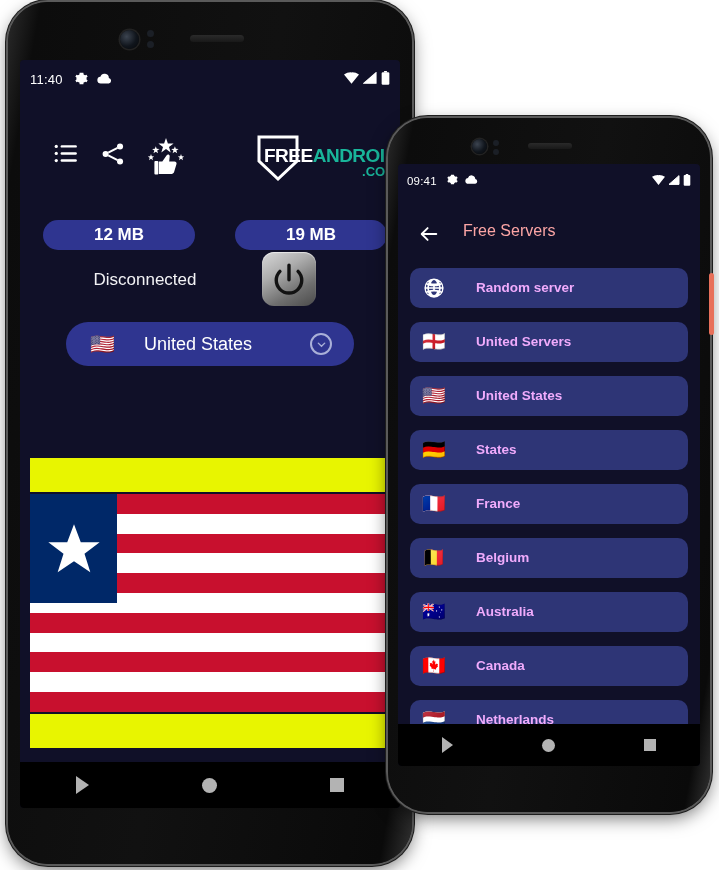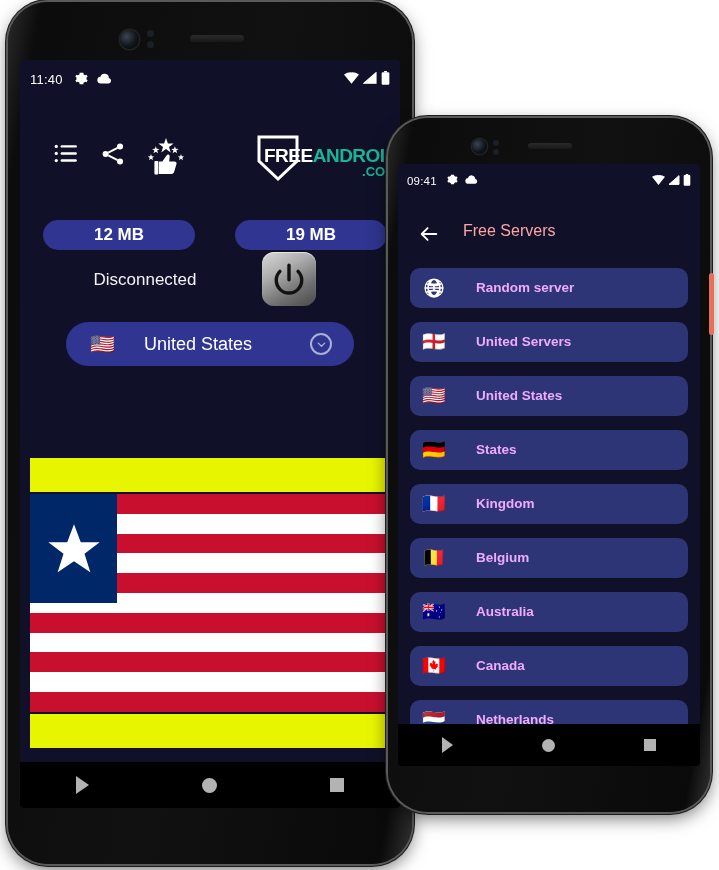--- a/index.html
+++ b/index.html
@@ -323,21 +323,21 @@
           <span class="srv-label" style="left:66px; top:12px; font-size:13.5px;">United States</span>
         </div>
 
         <div class="srv-item" style="height:40px; margin-bottom:14px;">
           <span class="srv-flag" style="left:10px; top:9px; width:28px; font-size:19px; line-height:22px;">🇩🇪</span>
           <span class="srv-label" style="left:66px; top:12px; font-size:13.5px;">States</span>
         </div>
 
         <div class="srv-item" style="height:40px; margin-bottom:14px;">
           <span class="srv-flag" style="left:10px; top:9px; width:28px; font-size:19px; line-height:22px;">🇫🇷</span>
-          <span class="srv-label" style="left:66px; top:12px; font-size:13.5px;">Kingdom</span>
+          <span class="srv-label" style="left:66px; top:12px; font-size:13.5px;">France</span>
         </div>
 
         <div class="srv-item" style="height:40px; margin-bottom:14px;">
           <span class="srv-flag" style="left:10px; top:9px; width:28px; font-size:19px; line-height:22px;">🇧🇪</span>
           <span class="srv-label" style="left:66px; top:12px; font-size:13.5px;">Belgium</span>
         </div>
 
         <div class="srv-item" style="height:40px; margin-bottom:14px;">
           <span class="srv-flag" style="left:10px; top:9px; width:28px; font-size:19px; line-height:22px;">🇦🇺</span>
           <span class="srv-label" style="left:66px; top:12px; font-size:13.5px;">Australia</span>

